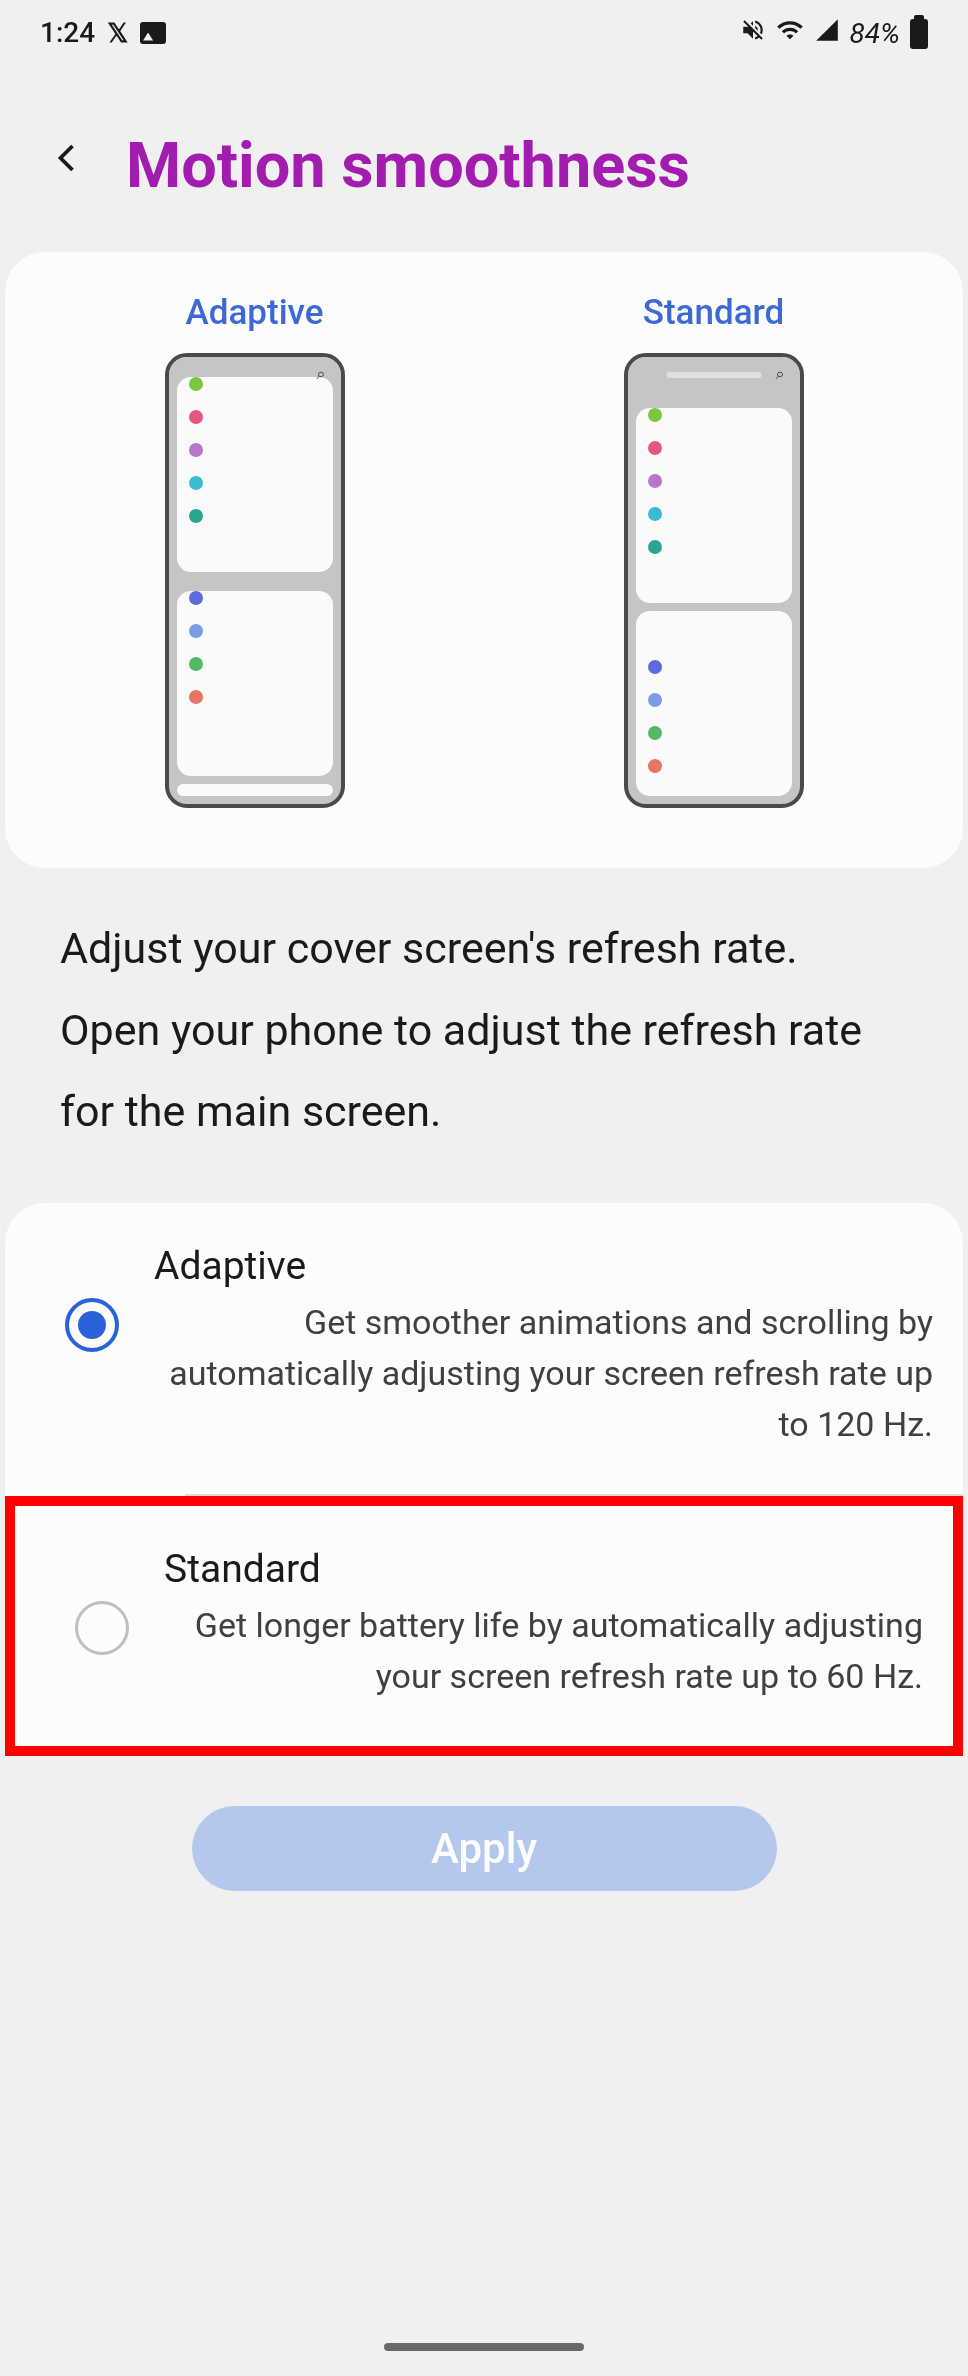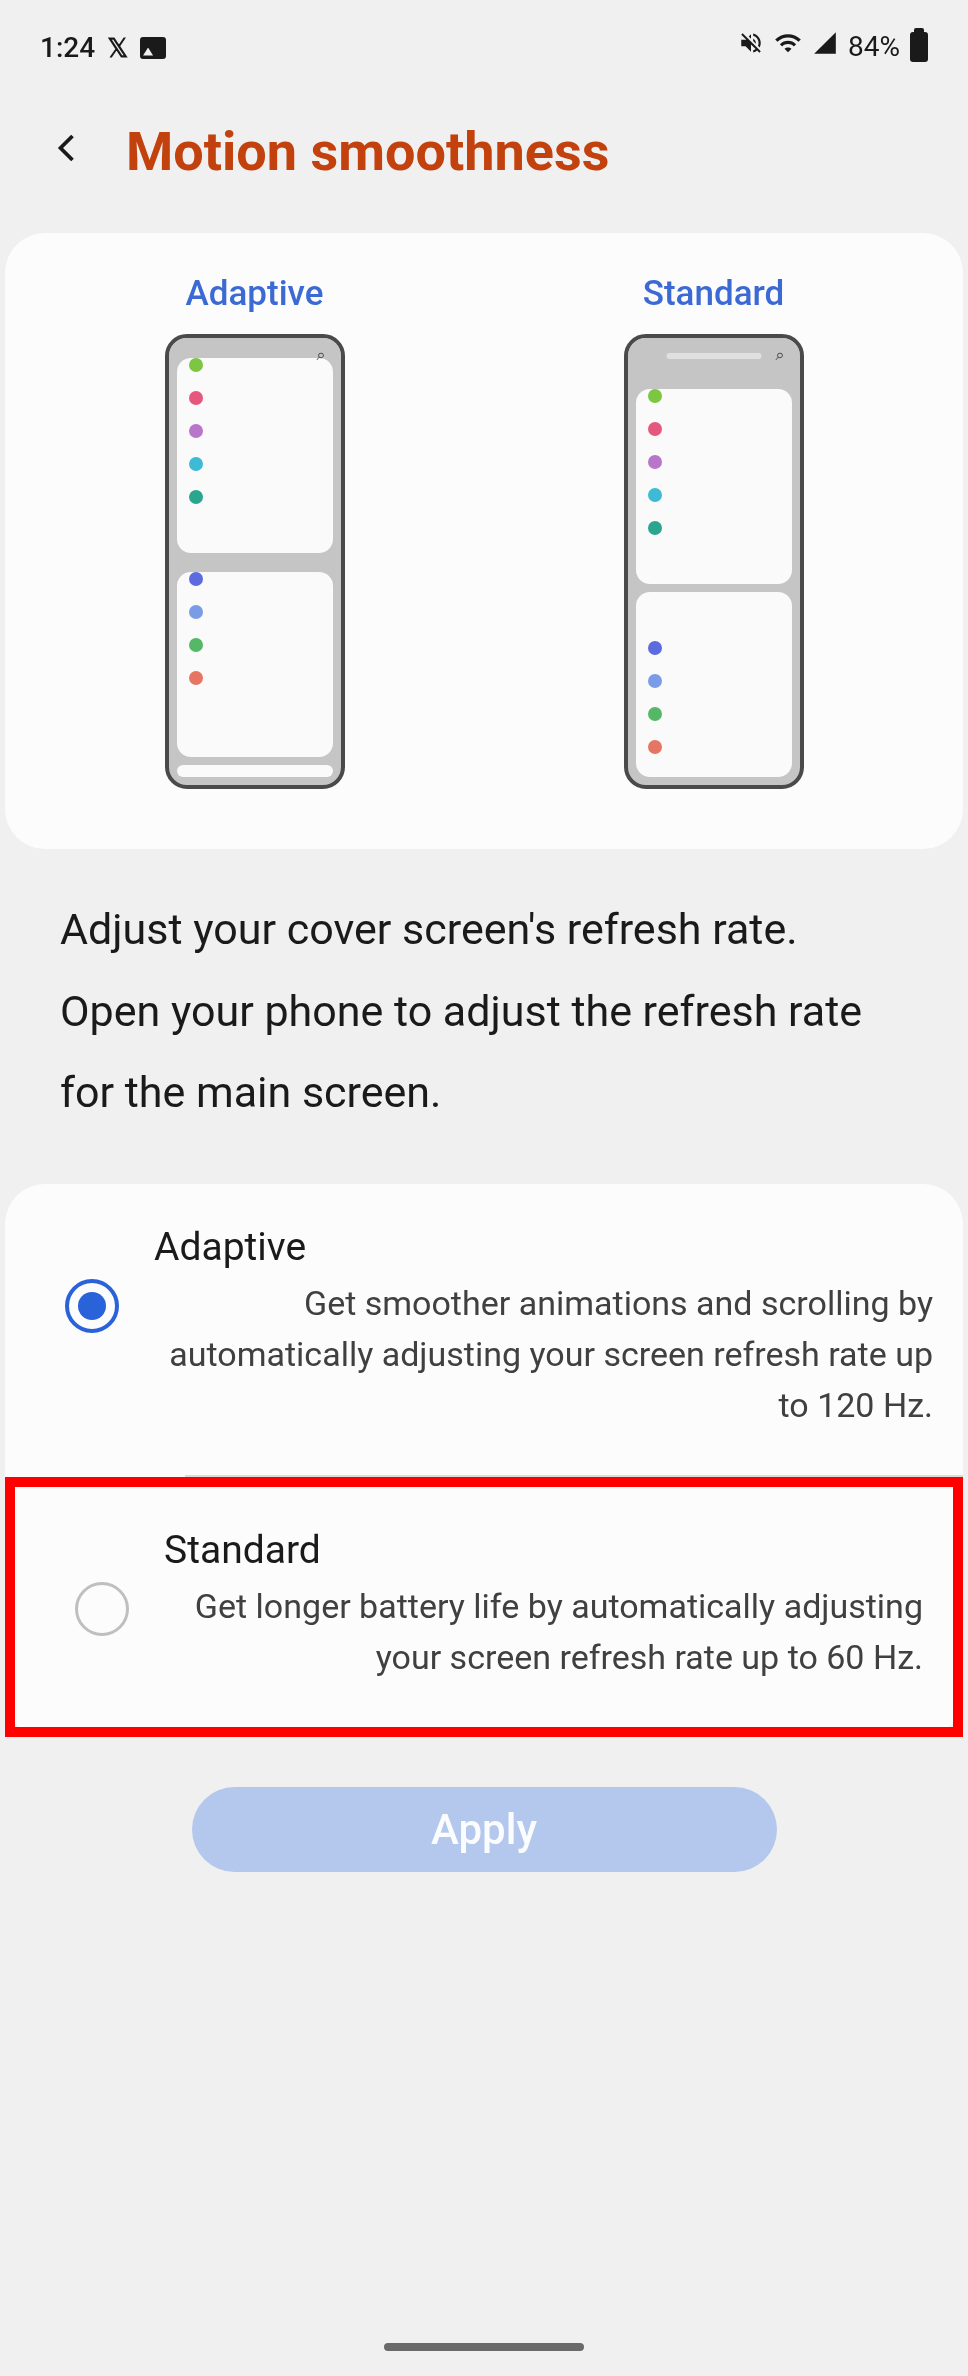--- a/index.html
+++ b/index.html
@@ -10,53 +10,55 @@
     }
     body {
       width: 968px;
       height: 2376px;
       background: #f0f0f0;
       position: relative;
     }
     .status-bar {
       display: flex;
       justify-content: space-between;
-      align-items: flex-end;
+      align-items: flex-start;
       padding: 16px 40px;
       height: 80px;
     }
     .status-left {
       display: flex;
       align-items: center;
       gap: 12px;
       font-size: 28px;
       font-weight: 500;
       color: #1a1a1a;
     }
     .status-right {
       display: flex;
       align-items: center;
       gap: 10px;
       font-size: 28px;
       color: #1a1a1a;
+      font-style: italic;
     }
     .header {
       display: flex;
       align-items: center;
       padding: 40px 50px 50px 50px;
       gap: 40px;
     }
     .back-icon {
       font-size: 42px;
       color: #1a1a1a;
     }
     .page-title {
-      font-size: 54px;
+      font-size: 63px;
       font-weight: 700;
-      color: #c2410c;
+      color: #a21caf;
+      margin-top: 9px;
     }
     .preview-card {
       background: #fcfcfc;
       border-radius: 40px;
       margin: 0 5px;
       padding: 40px 20px 60px 20px;
       display: flex;
       justify-content: space-around;
     }
     .preview-col {

